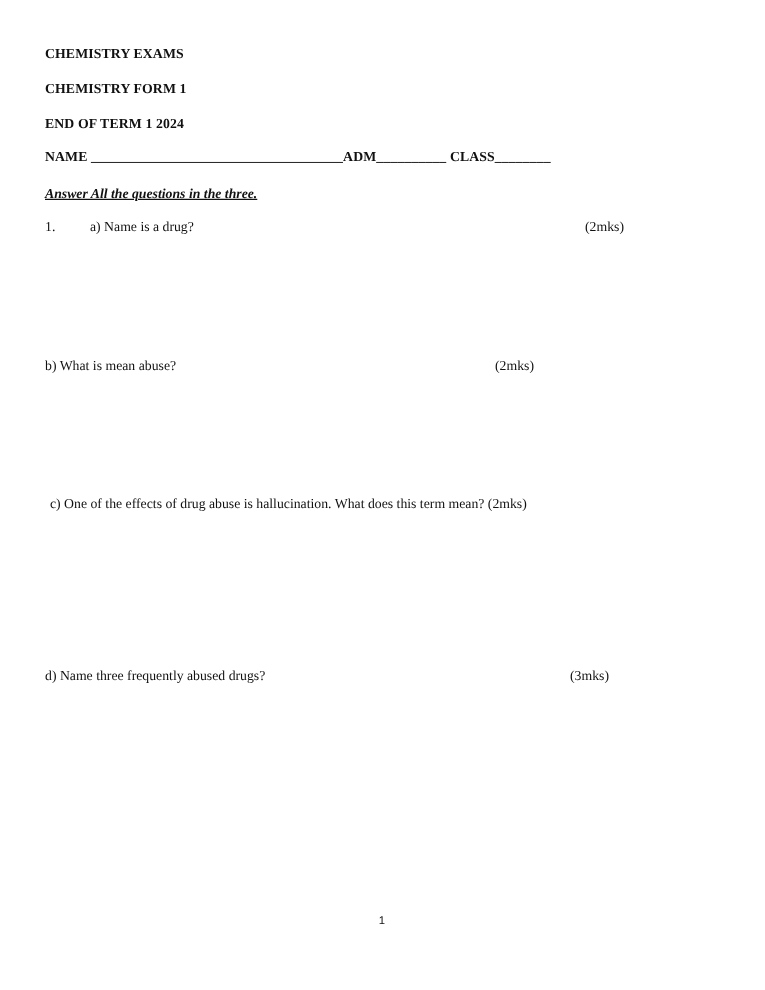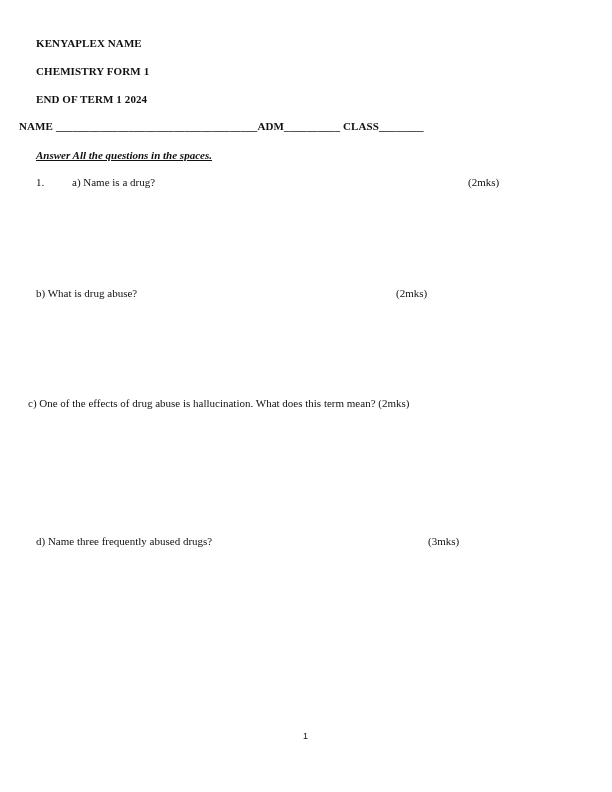--- a/index.html
+++ b/index.html
@@ -36,39 +36,39 @@
     .pageno {
       font-family: "Liberation Sans", sans-serif;
       font-size: 9px;
     }
   </style>
 </head>
 <body>
 
 <div>
 
-  <div class="abs hdr" style="left:36px; top:37px;">KENYAPLEX NAME</div>
+  <div class="abs hdr" style="left:36px; top:37px;">CHEMISTRY EXAMS</div>
   <div class="abs hdr" style="left:36px; top:65px;text-align:center;">CHEMISTRY FORM 1</div>
   <div class="abs hdr" style="left:36px; top:93px;text-align:right;">END OF TERM 1 2024</div>
 
-  <div class="abs hdr" style="left:19px; top:120px;">
+  <div class="abs hdr" style="left:36px; top:120px;">
     <span>NAME</span>
     <span>____________________________________</span><span>ADM</span><span>__________</span>
     <span>CLASS</span><span>________</span>
   </div>
 
-  <div class="abs instr" style="left:36px; top:149px;">Answer All the questions in the spaces.</div>
+  <div class="abs instr" style="left:36px; top:149px;">Answer All the questions in the three.</div>
 
   <div class="abs q" style="left:36px; top:176px;">1.</div>
   <div class="abs q" style="left:72px; top:176px;">a) Name is a drug?</div>
   <div class="abs q" style="left:468px; top:176px;">(2mks)</div>
 
-  <div class="abs q" style="left:36px; top:287px;">b)  What is drug abuse?</div>
+  <div class="abs q" style="left:36px; top:287px;">b)  What is mean abuse?</div>
   <div class="abs q" style="left:396px; top:287px;">(2mks)</div>
 
-  <div class="abs q" style="left:28px; top:397px;text-align:right;">c) One of the effects of drug abuse is hallucination. What does this term mean? (2mks)</div>
+  <div class="abs q" style="left:40px; top:397px;text-align:right;">c) One of the effects of drug abuse is hallucination. What does this term mean? (2mks)</div>
 
   <div class="abs q" style="left:36px; top:535px;text-align:right;">d) Name three frequently abused drugs?</div>
-  <div class="abs q" style="left:428px; top:535px;">(3mks)</div>
+  <div class="abs q" style="left:456px; top:535px;">(3mks)</div>
 
   <div class="abs pageno" style="left:303px; top:731px;">1</div>
 
 </div>
 
 </body></html>

